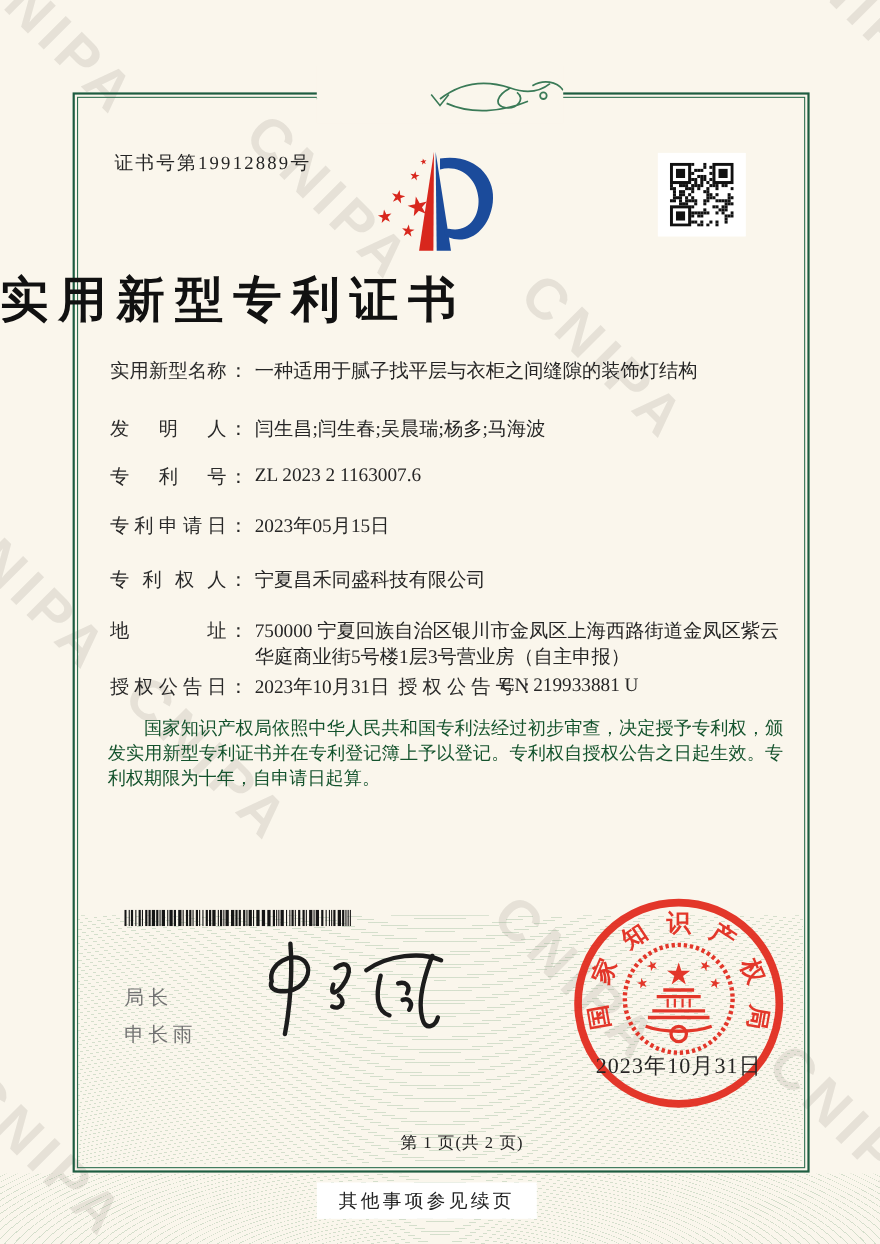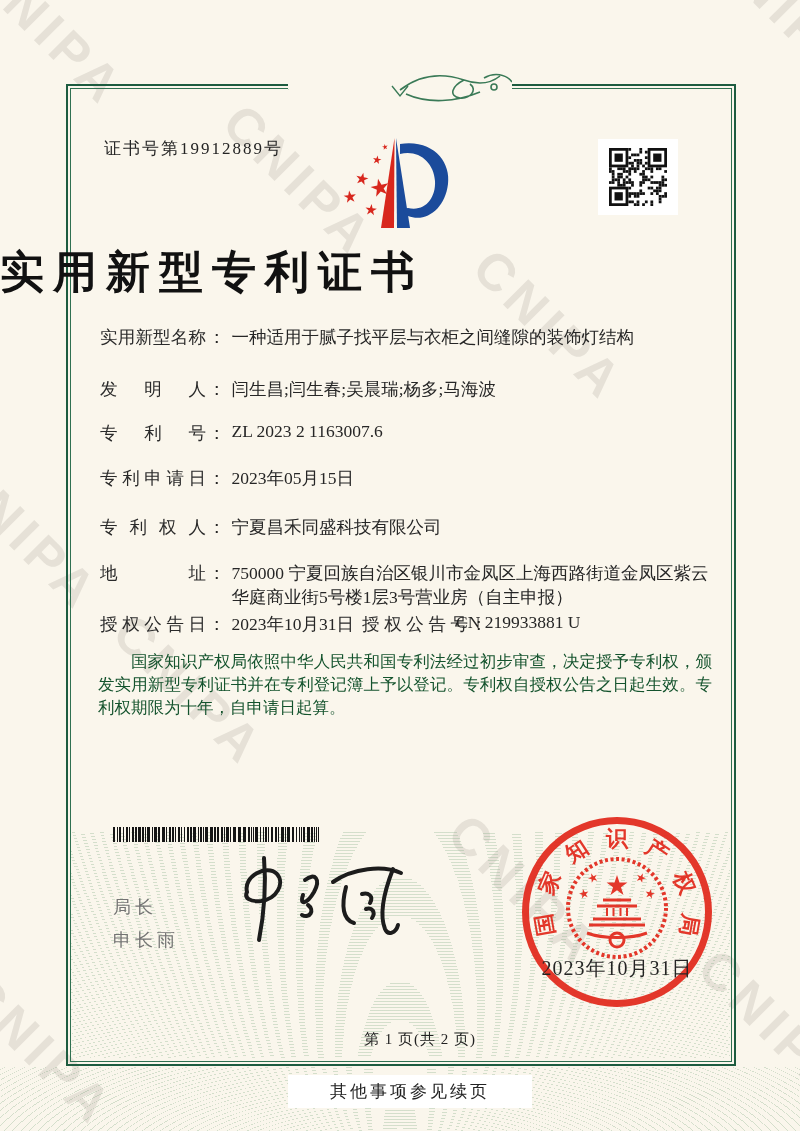--- a/index.html
+++ b/index.html
@@ -47,21 +47,21 @@
   
   .seal{left:522px;top:817px;width:190px;height:190px;opacity:0.93;}
   .seal-ring{position:absolute;inset:0;border:7px solid #e2291c;border-radius:50%;}
   .seal-char{position:absolute;left:50%;top:50%;font-size:22px;font-weight:bold;
              color:#e2291c;font-family:"Liberation Serif","DejaVu Serif",serif;}
   .seal-emblem{position:absolute;left:40px;top:36px;}
   .seal-date{position:absolute;left:0;top:138px;width:100%;text-align:center;
              font-size:20px;color:#151515;letter-spacing:1px;}
   .pageno{left:0;top:1030px;width:800px;text-align:center;font-size:15px;color:#222;
           letter-spacing:1px;padding-left:20px;}
-  .cont-band{left:288px;top:1075px;width:244px;height:33px;background:#ffffff;
+  .cont-band{left:288px;top:1075px;width:200px;height:33px;background:#ffffff;
              display:flex;align-items:center;justify-content:center;}
   .cont-band span{font-size:17px;letter-spacing:3px;color:#222;}
 </style>
 </head>
 <body>
 
 <div class="page">
 
   <span class="wm" style="left:-45px;top:0px">CNIPA</span>
   <span class="wm" style="left:690px;top:-22px">CNIPA</span>

